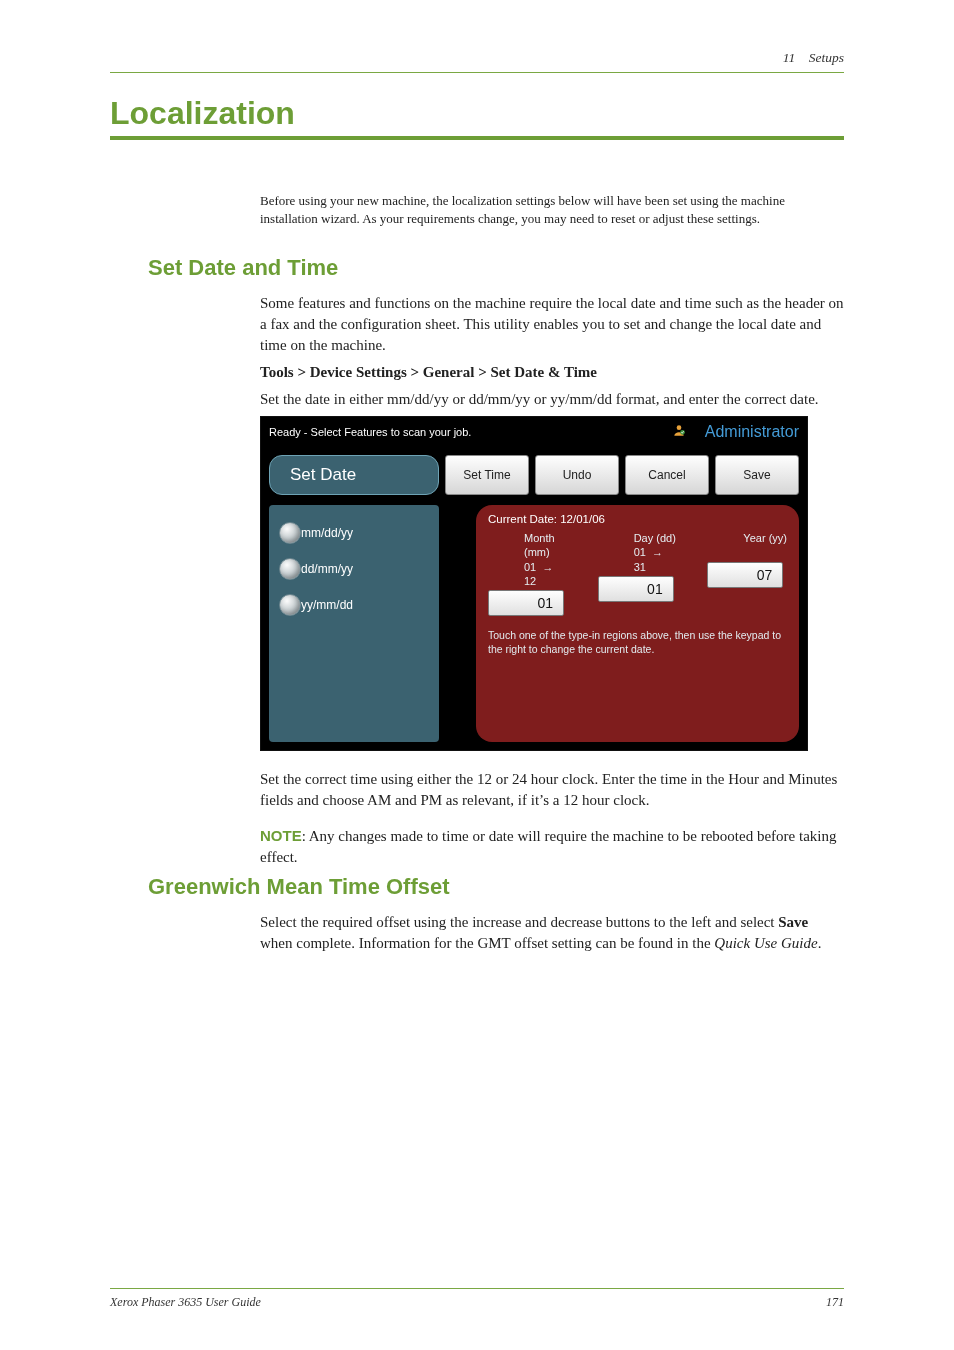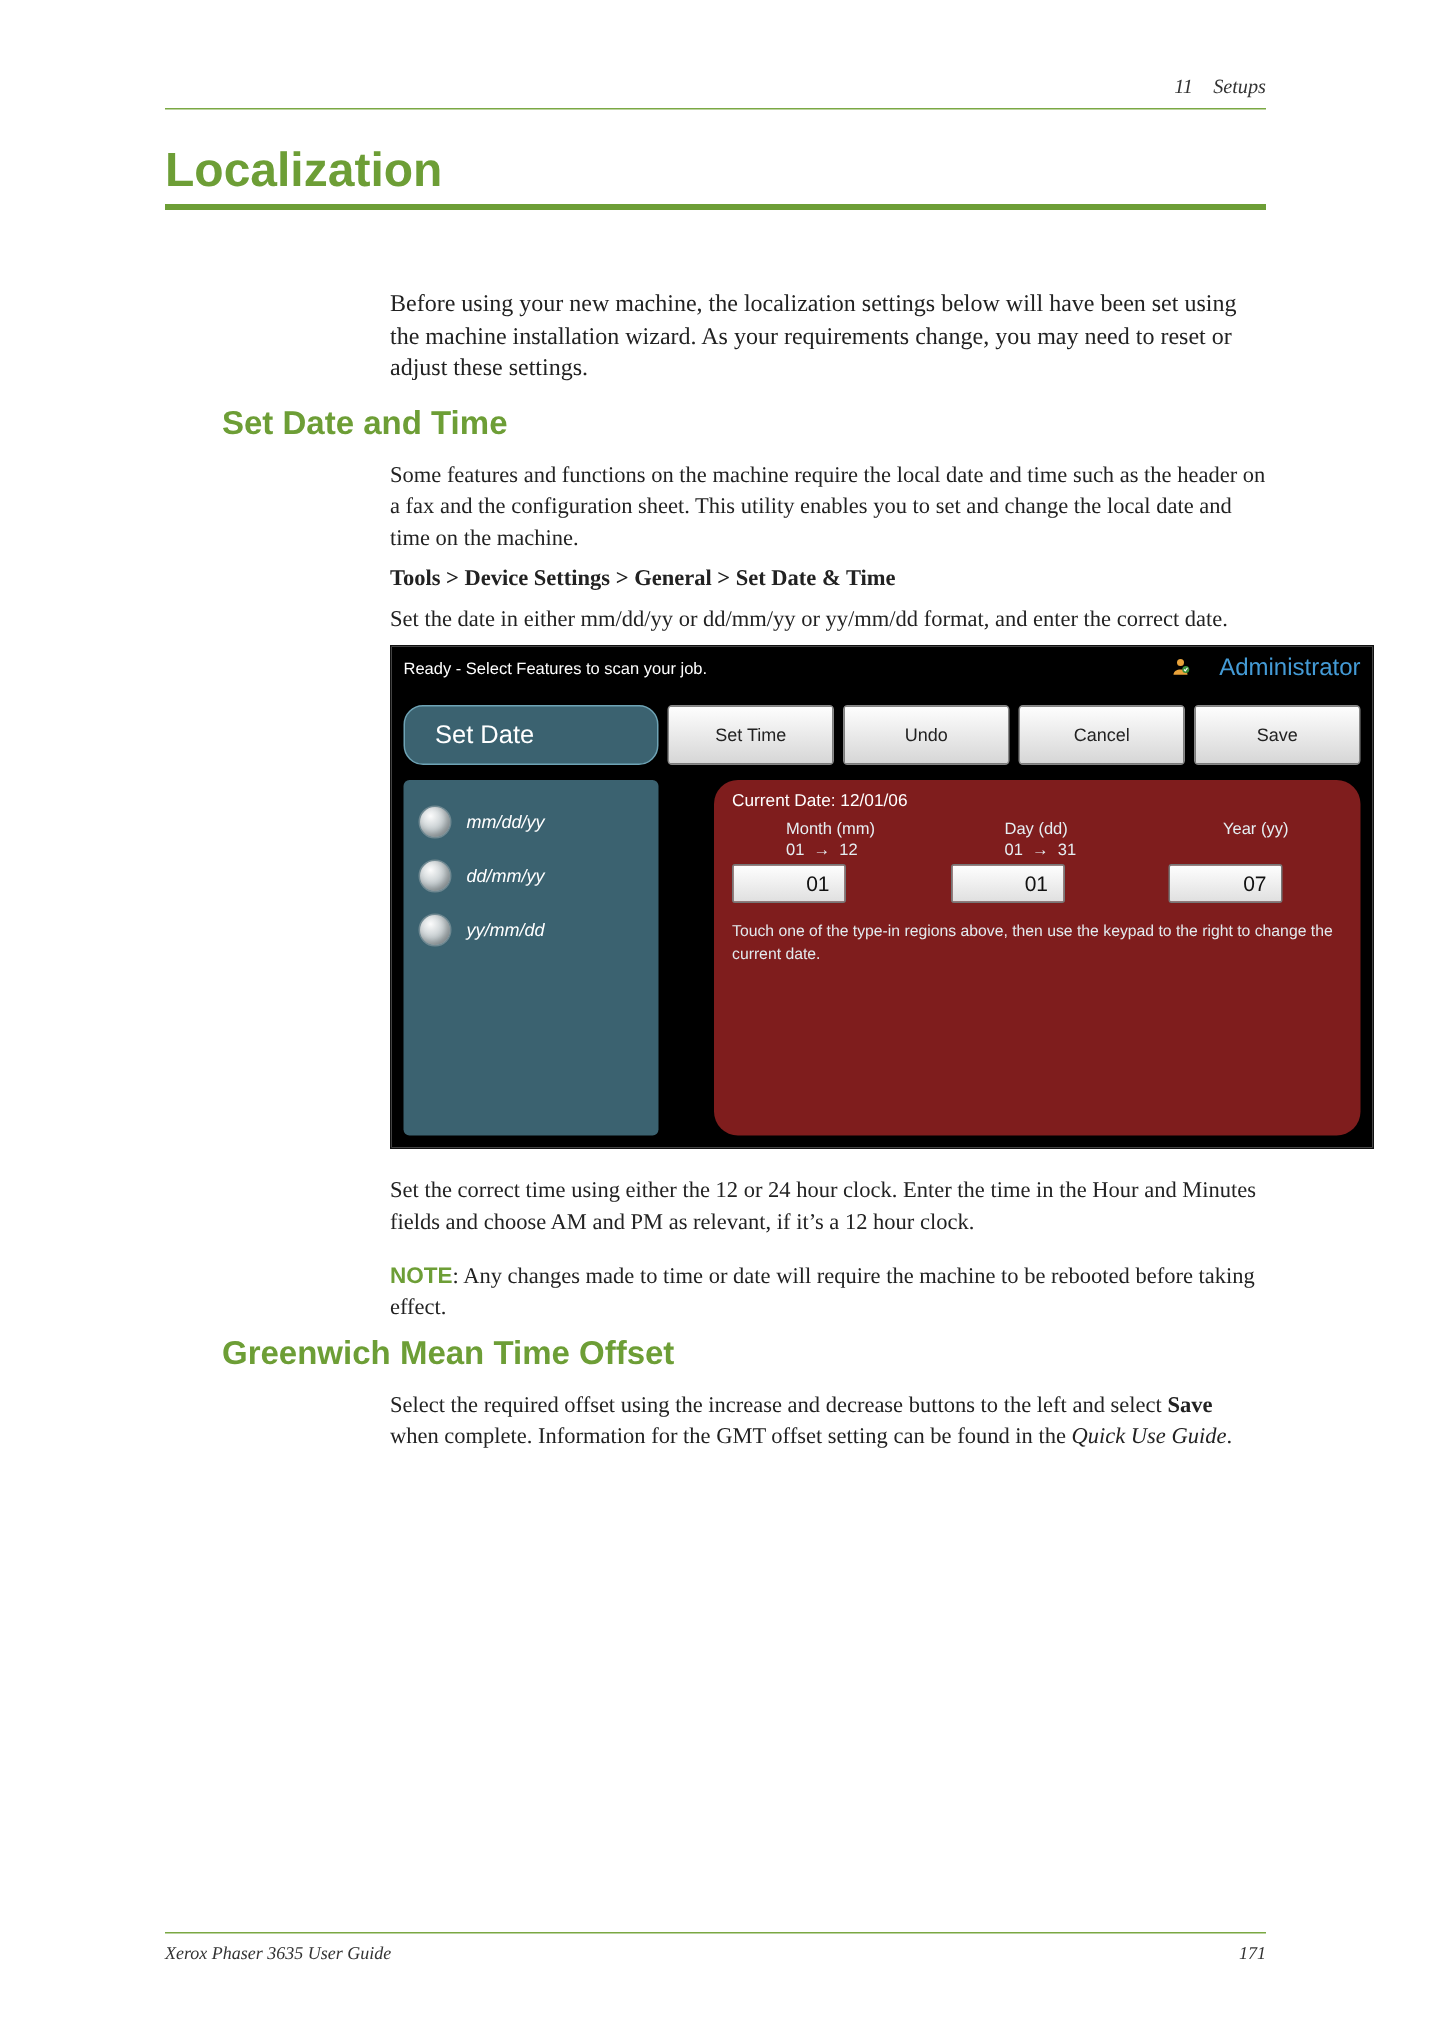--- a/index.html
+++ b/index.html
@@ -33,23 +33,23 @@
   .h1-underline {
     height: 4px;
     background: #6d9e36;
     margin-bottom: 52px;
   }
   .body-block {
     margin-left: 150px;
     margin-right: 0;
   }
   .intro-para {
-    font-size: 16px;
+    font-size: 13px;
     line-height: 1.35;
-    margin-bottom: 12px;
+    margin-bottom: 28px;
   }
   h2 {
     font-family: 'Trebuchet MS', Arial, sans-serif;
     font-weight: bold;
     color: #6d9e36;
     font-size: 22px;
     margin-left: 38px;
     margin-bottom: 12px;
     margin-top: 5px;
   }
@@ -61,21 +61,21 @@
   .bold { font-weight: bold; }
   .note-label {
     font-family: 'Trebuchet MS', Arial, sans-serif;
     font-weight: bold;
     color: #6d9e36;
   }
 
   
   .ui-shot {
     margin: 4px 0 18px 0;
-    width: 656px;
+    width: 548px;
     border: 1px solid #111;
     font-family: Arial, Helvetica, sans-serif;
   }
   .ui-top {
     background: #000;
     color: #fff;
     display: flex;
     justify-content: space-between;
     align-items: center;
     font-size: 11px;
@@ -125,25 +125,23 @@
   }
   .ui-left {
     flex: 0 0 170px;
     background: #3b6270;
     border-radius: 4px;
     padding: 10px 10px;
   }
   .radio-row {
     display: flex;
     align-items: center;
-    gap: 10px;
     color: #fff;
     font-size: 12px;
     padding: 7px 0;
-    font-style: italic;
   }
   .radio {
     width: 22px; height: 22px; border-radius: 50%;
     background: radial-gradient(circle at 35% 30%, #fcfcfc, #bfc7ca 55%, #97a3a7);
     border: 1px solid #6f8891;
     box-shadow: inset -2px -2px 4px rgba(0,0,0,.25);
   }
   .ui-right {
     flex: 1;
     background: #7f1d1d;

